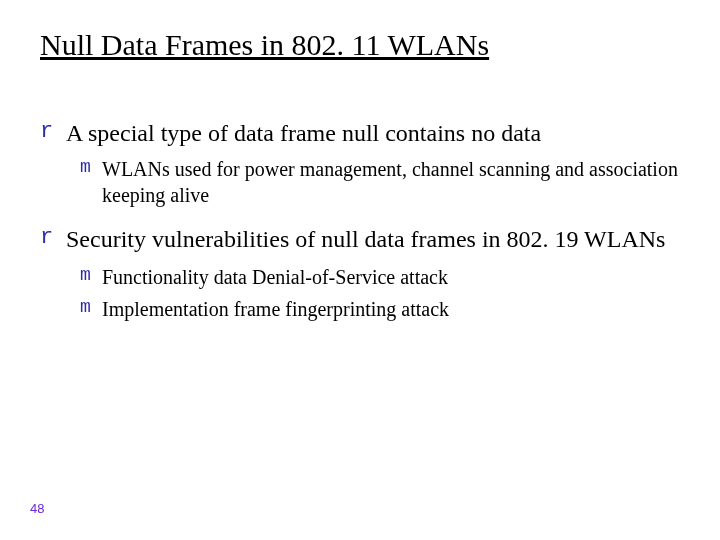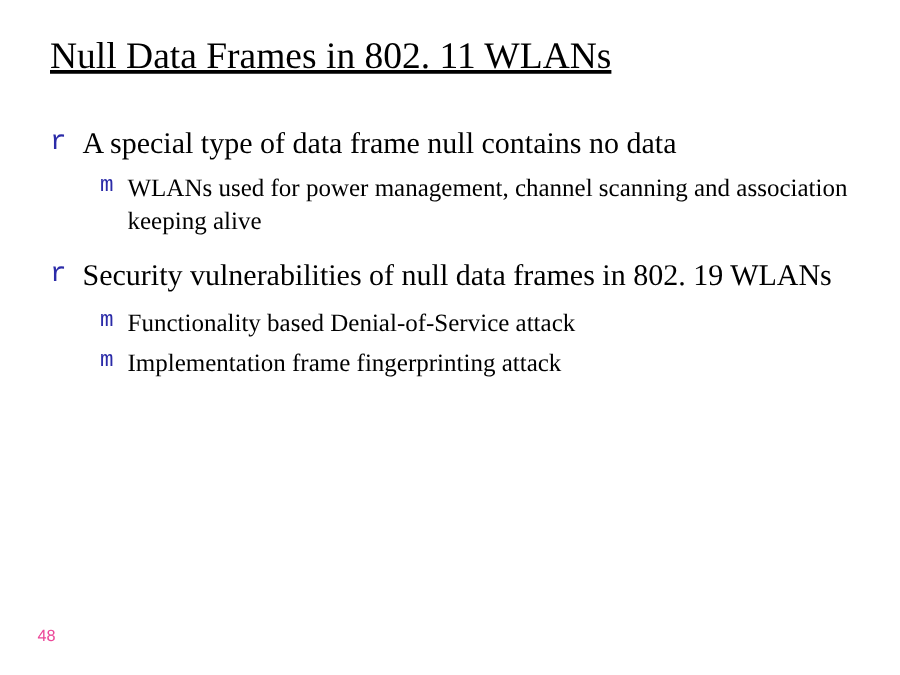--- a/index.html
+++ b/index.html
@@ -8,21 +8,21 @@
       height: 540px;
       background: #ffffff;
       font-family: "Times New Roman", Times, serif;
       color: #000000;
       padding: 28px 40px 20px 40px;
       position: relative;
     }
     .title {
       font-size: 30px;
       text-decoration: underline;
-      margin-bottom: 38px;
+      margin-bottom: 56px;
       font-weight: normal;
     }
     .bullet-l1 {
       display: flex;
       align-items: flex-start;
       margin-bottom: 8px;
     }
     .bullet-l1-marker {
       font-family: "Courier New", monospace;
       font-size: 22px;
@@ -54,21 +54,21 @@
       line-height: 1.3;
     }
     .spacer-1 { height: 10px; }
     .spacer-2 { height: 2px; }
     .page-number {
       position: absolute;
       left: 30px;
       bottom: 24px;
       font-family: Arial, sans-serif;
       font-size: 13px;
-      color: #ec4899;
+      color: #6d28d9;
       text-align: center;
     }
   </style>
 </head>
 <body>
 
 <h1 class="title">Null Data Frames in 802. 11 WLANs</h1>
 
 <div class="bullet-l1">
   <span class="bullet-l1-marker">r</span>
@@ -81,20 +81,20 @@
 
 <div class="spacer-1"></div>
 
 <div class="bullet-l1">
   <span class="bullet-l1-marker">r</span>
   <span class="bullet-l1-text">Security vulnerabilities of null data frames in 802. 19 WLANs</span>
 </div>
 <div class="spacer-2"></div>
 <div class="bullet-l2">
   <span class="bullet-l2-marker">m</span>
-  <span class="bullet-l2-text">Functionality based Denial-of-Service attack</span>
+  <span class="bullet-l2-text">Functionality data Denial-of-Service attack</span>
 </div>
 <div class="bullet-l2">
   <span class="bullet-l2-marker">m</span>
   <span class="bullet-l2-text">Implementation frame fingerprinting attack</span>
 </div>
 
 <div class="page-number">48</div>
 
 </body></html>

